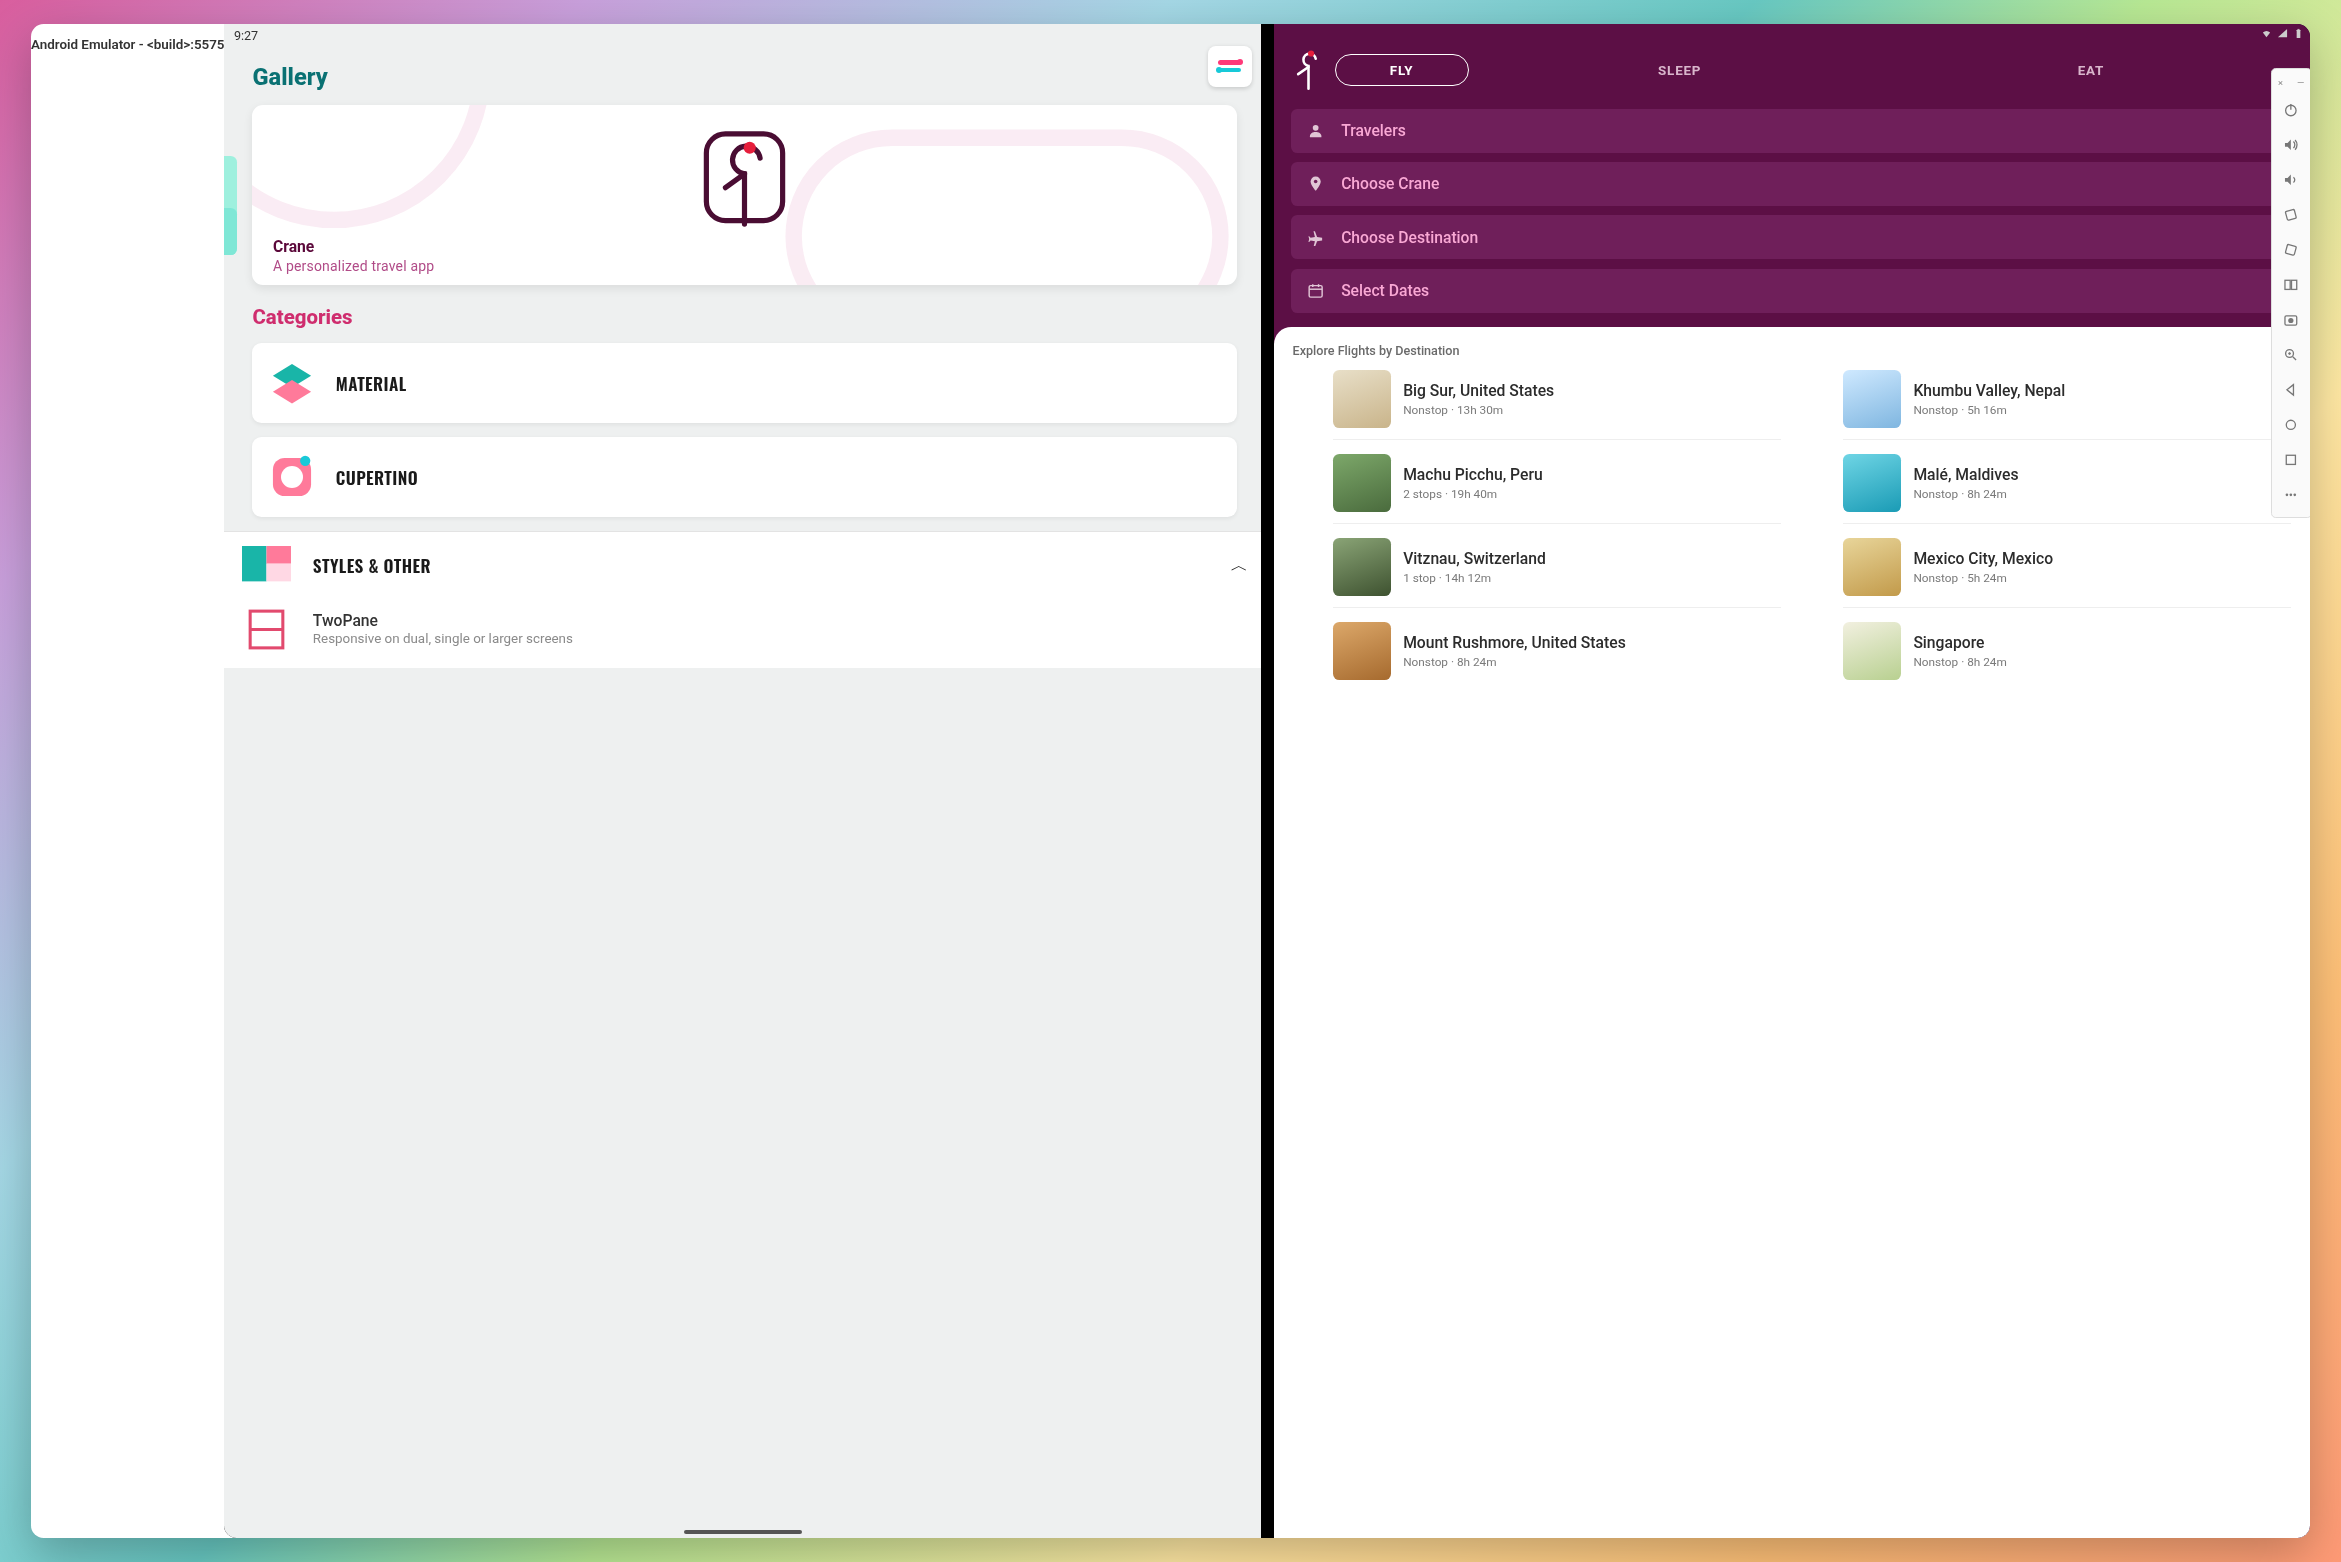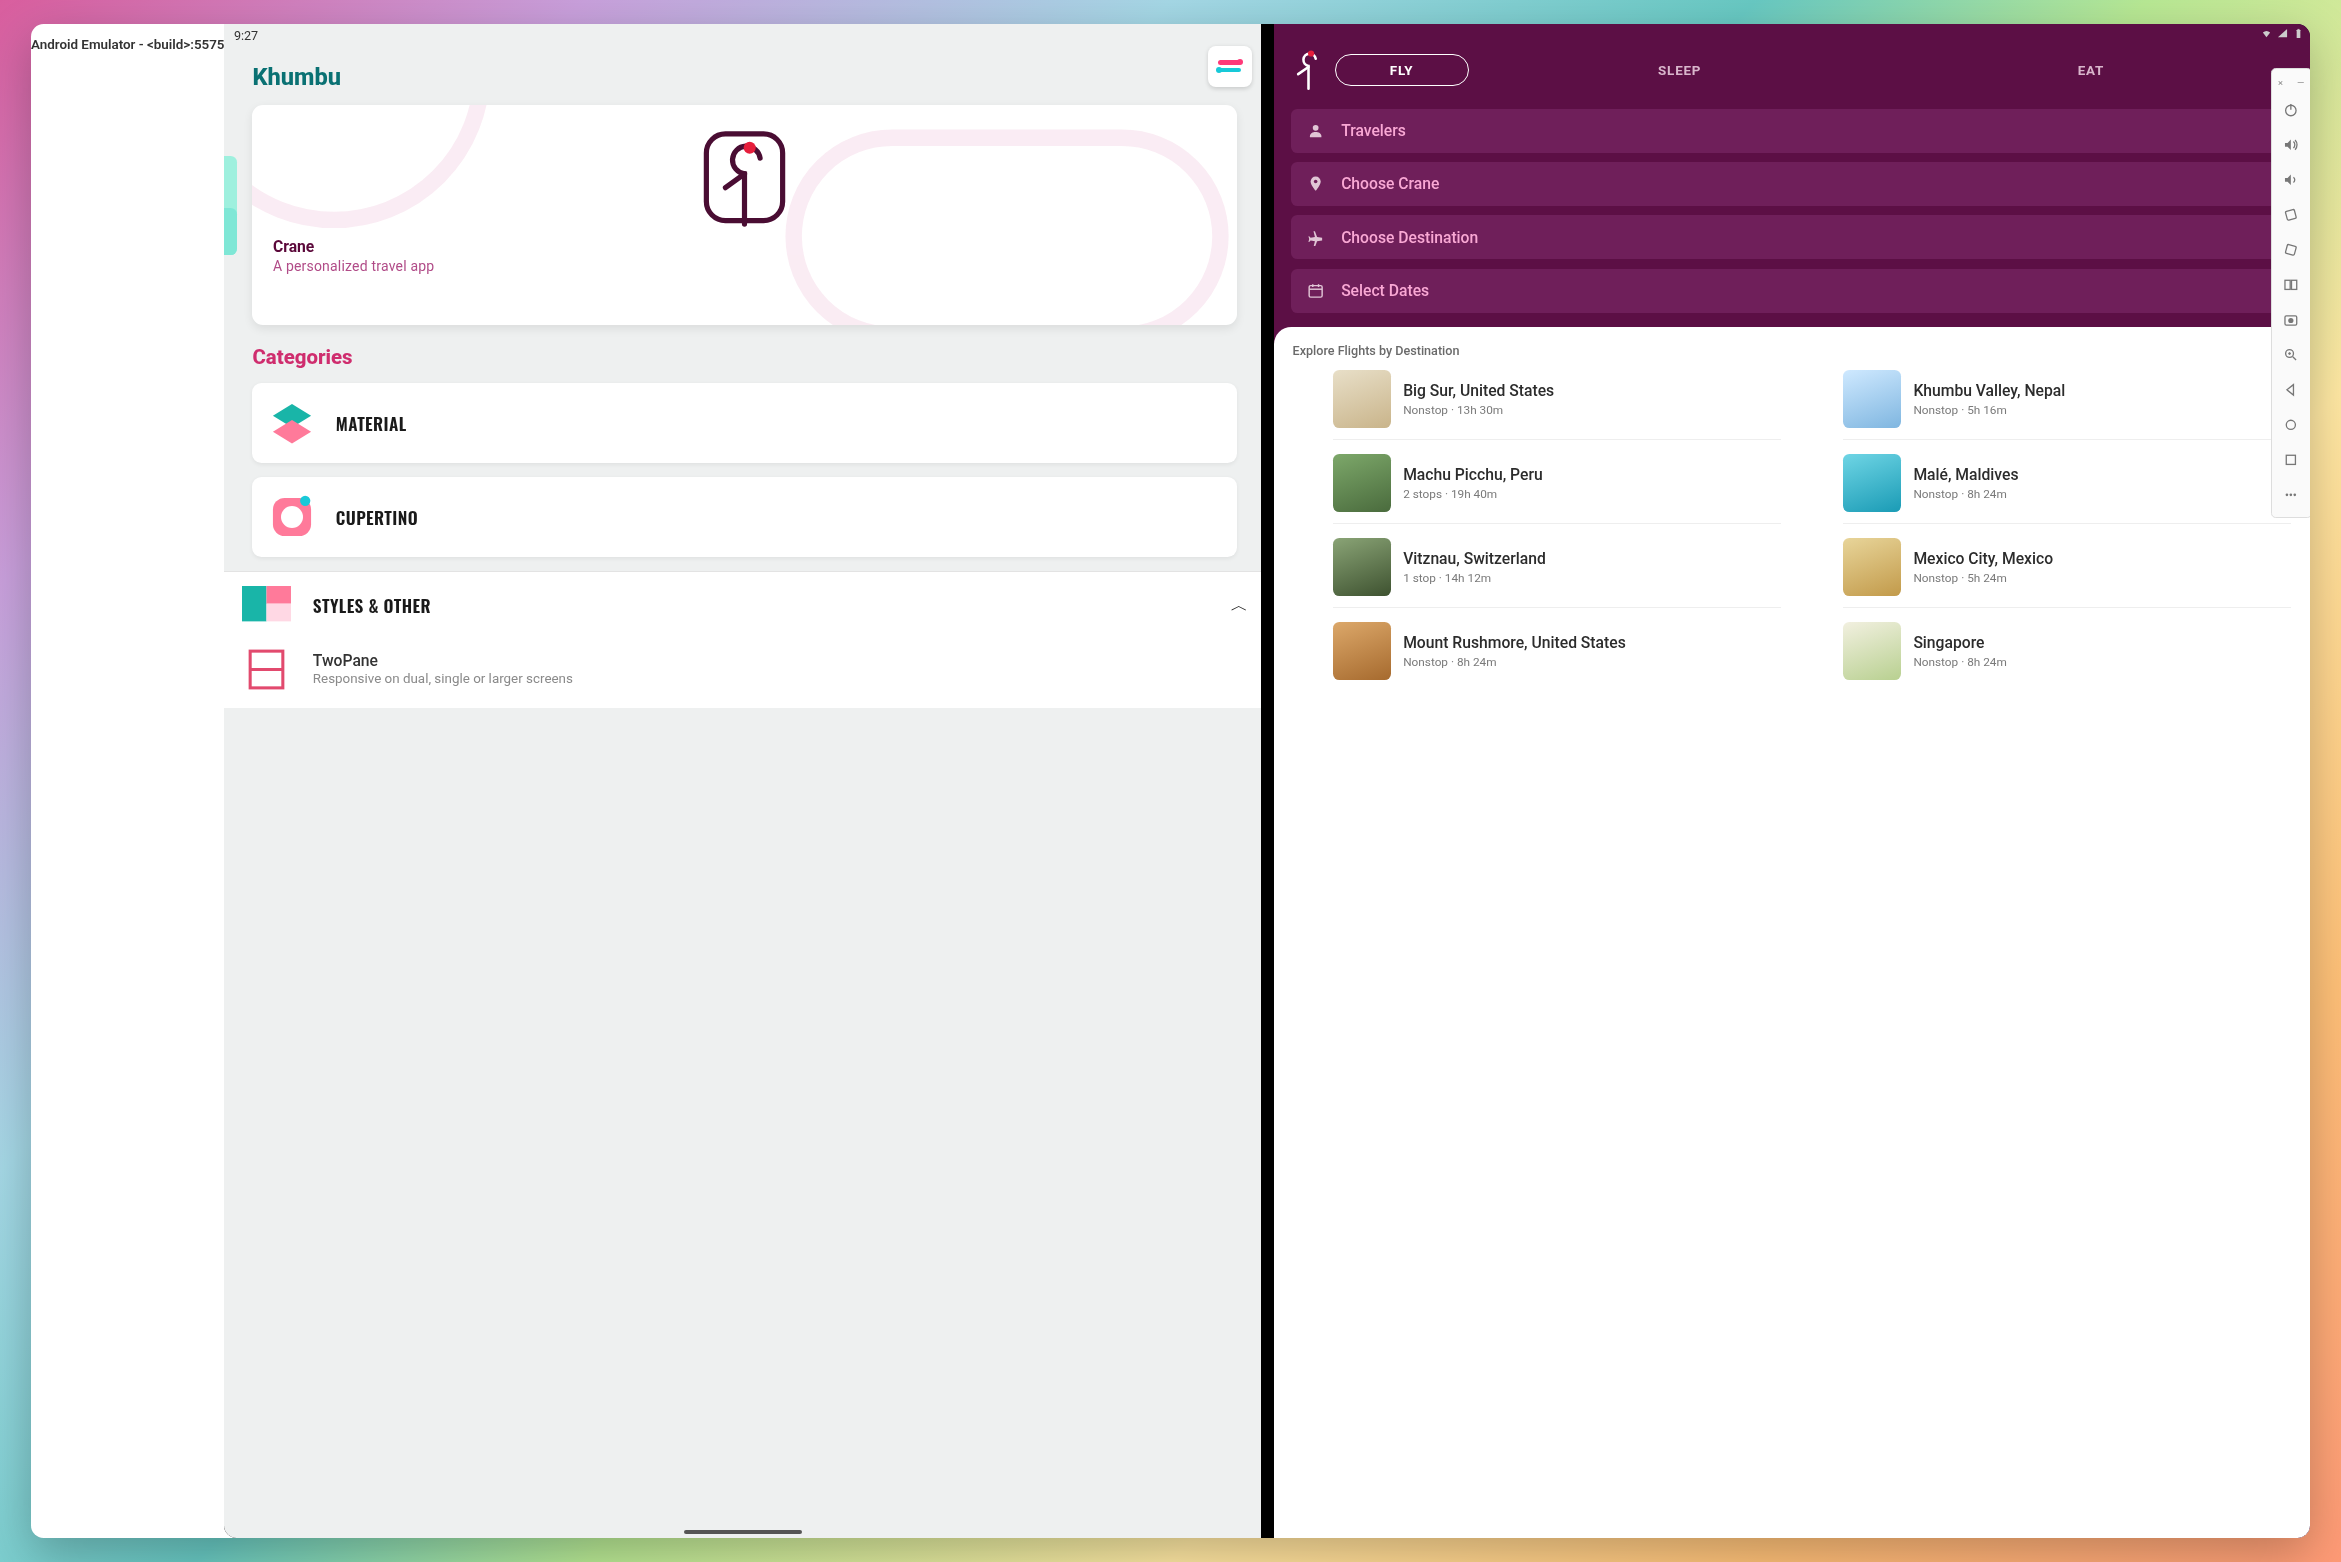--- a/index.html
+++ b/index.html
@@ -87,21 +87,21 @@
 .settings-chip .bar.cyan::after{content:'';position:absolute;left:-1.6px;top:-0.8px;width:6.3px;height:6.3px;border-radius:50%;background:#17c9d8;}
 .gallery-scroll { flex:1; overflow:hidden; padding: 0 23.6px 0 28px; }
 .gallery-title { color:#0a7173; font-weight:800; font-size:23.6px; padding: 15.7px 0 14px; }
 .hero-card {
   background:#fff;
   border-radius:11px;
   padding: 19px 20.4px 17.3px;
   position:relative;
   overflow:hidden;
   box-shadow: 0 3.1px 9.4px rgba(0,0,0,.08);
-  height: 220px;
+  height: 180px;
 }
 .hero-card .bg-shapes{position:absolute;inset:0;opacity:.35;}
 .hero-card .logo-wrap{display:flex;justify-content:center;margin-top:3.1px;}
 .hero-card .logo-wrap svg{width:93px;height:104px;}
 .hero-card .name{color:#5b083a;font-weight:700;font-size:15.7px;margin-top:6.3px;position:relative;}
 .hero-card .sub{color:#b14c88;font-size:14px;letter-spacing:0.2px;margin-top:1.6px;position:relative;}
 .cat-title{color:#cf2d6e;font-weight:800;font-size:20.4px;margin:20.4px 0 14px;}
 .cat-card{background:#fff;border-radius:9.4px;height:80px;display:flex;align-items:center;gap:22px;padding:0 17.3px;box-shadow:0 1.6px 4.7px rgba(0,0,0,.06);margin-bottom:14px;}
 .cat-card .ic{width:44px;height:44px;display:flex;align-items:center;justify-content:center;}
 .cat-card .lb{font-family: Impact, "Oswald", sans-serif; font-weight:600;font-size:17.3px;letter-spacing:0.4px;color:#1a1a1a;}
@@ -240,21 +240,21 @@
     <div class="pane-left">
       <div class="status-line">
           <span>9:27</span>
         </div>
       <div class="left-tab-hint"></div>
       <div class="settings-chip">
         <div class="bar red"></div>
           <div class="bar cyan"></div>
       </div>
       <div class="gallery-scroll">
-        <div class="gallery-title">Khumbu</div>
+        <div class="gallery-title">Gallery</div>
 
         <div class="hero-card">
           <svg class="bg-shapes" viewBox="0 0 600 260" preserveAspectRatio="none">
             <path d="M-40 -20 a90 90 0 1 0 180 0 a90 90 0 1 0 -180 0" fill="none" stroke="#f1c9de" stroke-width="10"></path>
             <rect x="330" y="20" width="260" height="120" rx="60" fill="none" stroke="#f1c9de" stroke-width="10"></rect>
             <rect x="420" y="140" width="220" height="110" rx="55" fill="none" stroke="#f1c9de" stroke-width="10"></rect>
           </svg>
           <div class="logo-wrap">
             <svg viewBox="0 0 100 120">
                 <path d="M28 8 h44 a22 22 0 0 1 22 22 v56 a22 22 0 0 1 -22 22 h-44 a22 22 0 0 1 -22 -22 v-56 a22 22 0 0 1 22 -22 z" fill="none" stroke="#4a0d33" stroke-width="6"></path>

